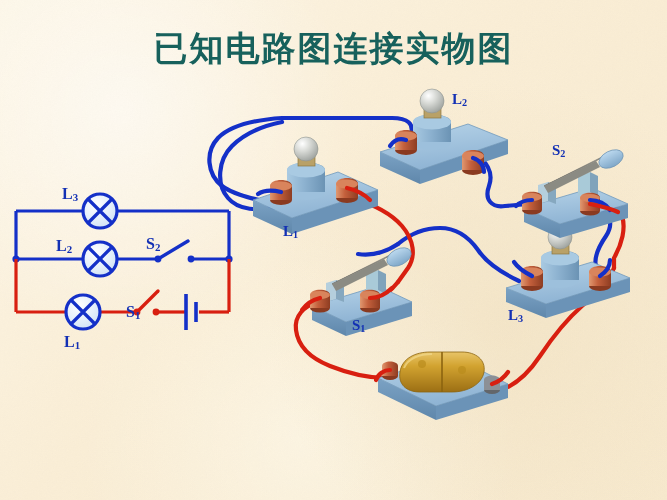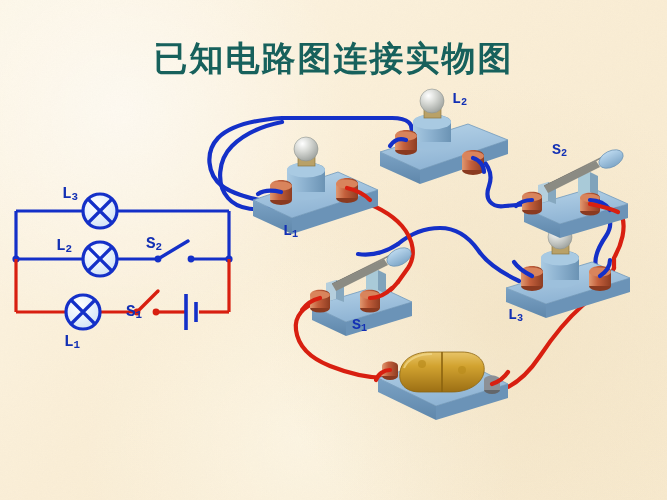--- a/index.html
+++ b/index.html
@@ -25,38 +25,38 @@
   }
   #noise {
     position: absolute;
     inset: 0;
     opacity: 0.5;
     pointer-events: none;
   }
   #title {
     position: absolute;
     left: 0;
-    top: 36px;
+    top: 26px;
     width: 667px;
     text-align: center;
     font-family: "DejaVu Serif", "Liberation Serif", serif;
     font-size: 34px;
     font-weight: bold;
     color: #17615c;
     letter-spacing: 2px;
     white-space: nowrap;
   }
   #schematic, #realistic {
     position: absolute;
     left: 0;
     top: 0;
   }
   .lbl {
     position: absolute;
-    font-family: Liberation Mono, monospace;
+    font-family: Liberation Serif, serif;
     font-weight: bold;
     color: #1330b4;
     white-space: nowrap;
     line-height: 1;
   }
   .lbl sub {
     font-size: 0.68em;
     vertical-align: baseline;
     position: relative;
     bottom: -0.22em;

